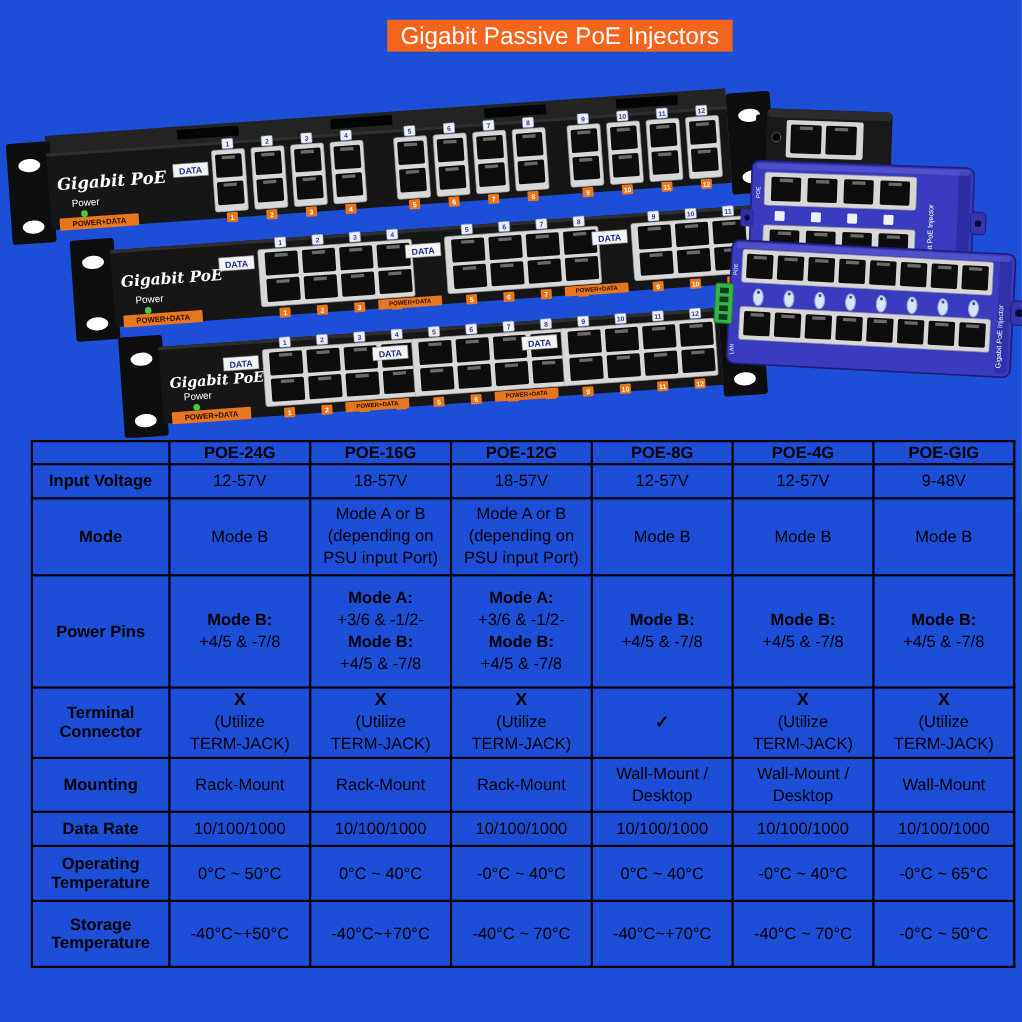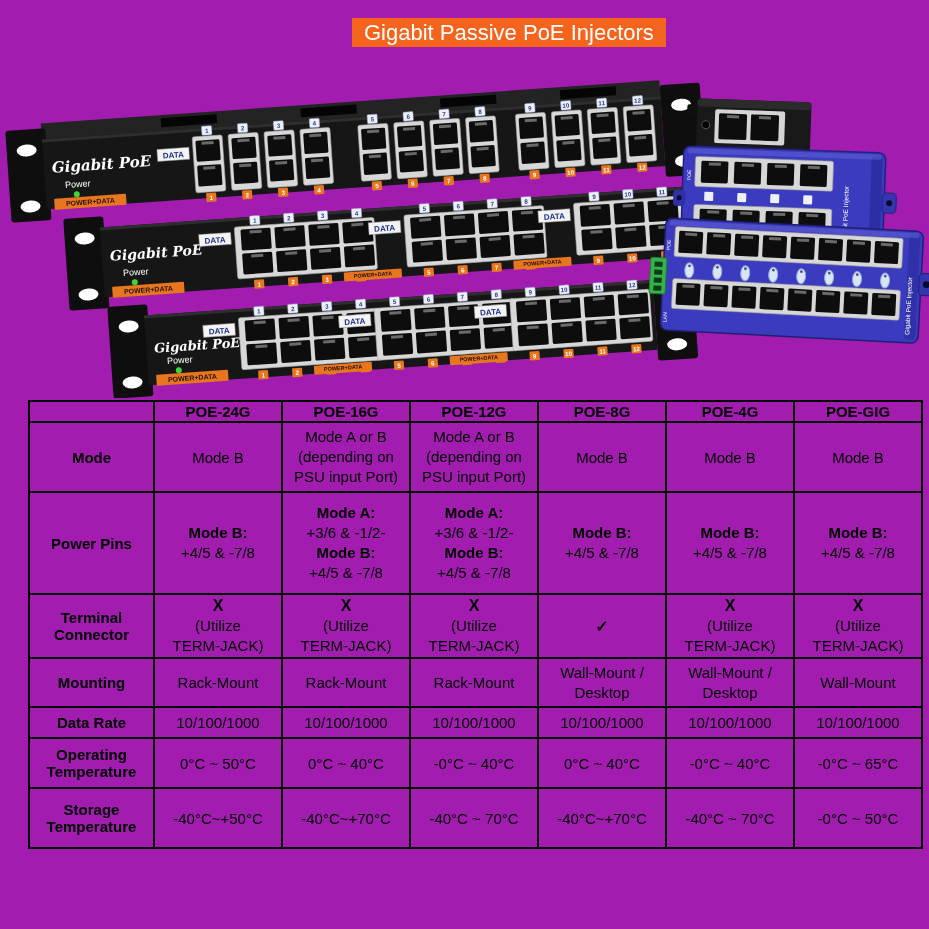--- a/index.html
+++ b/index.html
@@ -1,17 +1,17 @@
 <!DOCTYPE html>
 <html><head>
 <meta charset="utf-8">
 <style>
   html,body{margin:0;padding:0;background:#ffffff;}
   body{width:929px;height:929px;position:relative;font-family:"Liberation Sans",sans-serif;overflow:hidden;}
-  .page{position:absolute;inset:0;background:#a21caf;}
+  .page{position:absolute;inset:0;background:#1d4ed8;}
   .title-banner{
     position:absolute;left:352px;top:18px;height:25px;
     padding:2px 12px;color:#fff;font-size:22px;line-height:25px;
     font-family:"Liberation Sans",sans-serif;white-space:nowrap;
   }
   #photo{position:absolute;left:0;top:68px;}
   table.spec{
     position:absolute;left:28px;top:400px;width:893px;
     border-collapse:collapse;table-layout:fixed;
     font-size:15px;color:#000;
@@ -548,20 +548,29 @@
           <th></th>
           <th>POE-24G</th>
           <th>POE-16G</th>
           <th>POE-12G</th>
           <th>POE-8G</th>
           <th>POE-4G</th>
           <th>POE-GIG</th>
         </tr>
       </thead>
     <tbody>
+        <tr data-row="input_voltage">
+          <th scope="row">Input Voltage</th>
+          <td>12-57V</td>
+          <td>18-57V</td>
+          <td>18-57V</td>
+          <td>12-57V</td>
+          <td>12-57V</td>
+          <td>9-48V</td>
+        </tr>
         <tr data-row="mode">
           <th scope="row">Mode</th>
           <td>Mode B</td>
           <td>
             <div>Mode A or B</div>
             <div>(depending on</div>
             <div>PSU input Port)</div>
           </td>
           <td>
             <div>Mode A or B</div>

